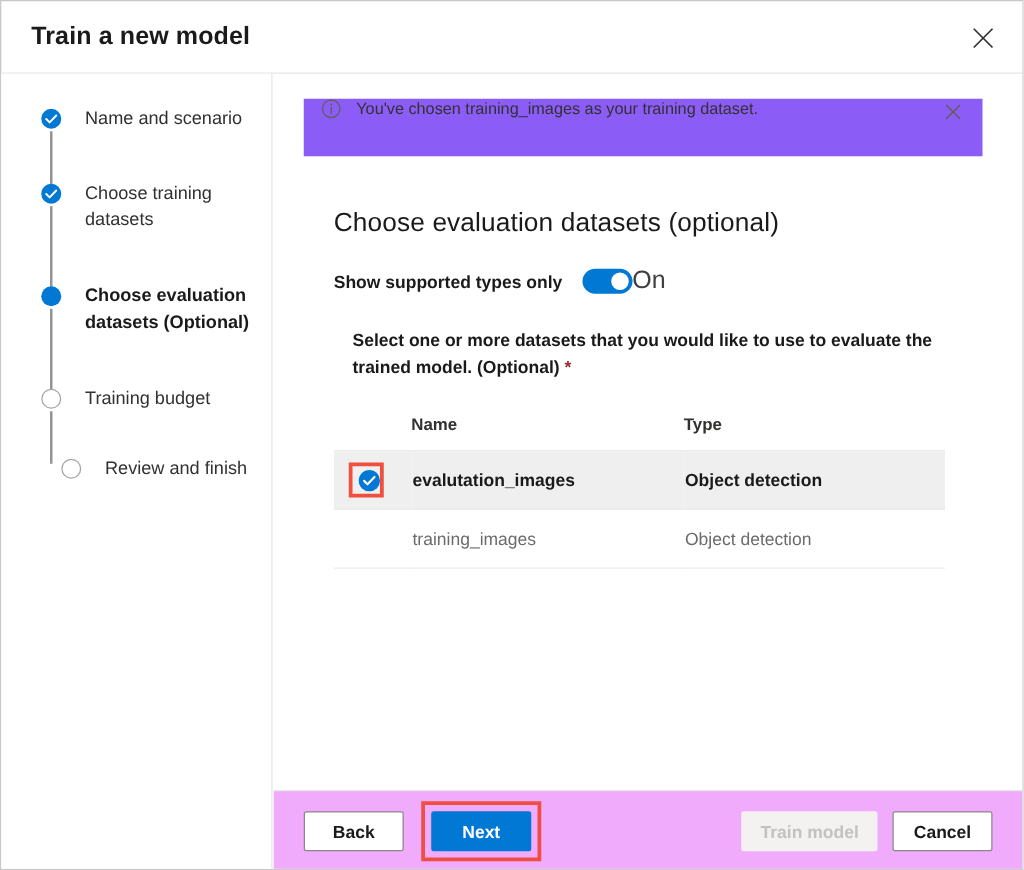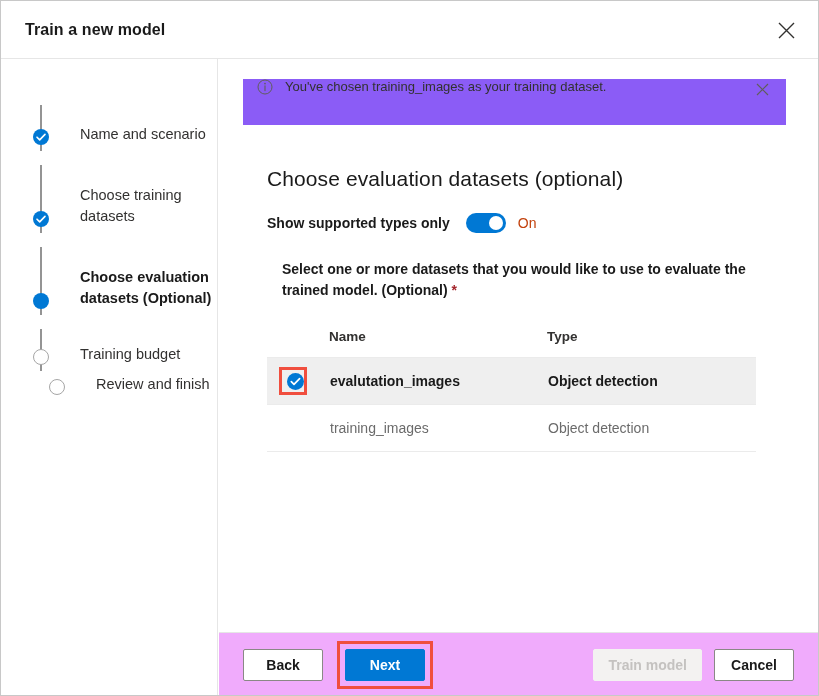--- a/index.html
+++ b/index.html
@@ -24,21 +24,21 @@
   
   .header {
     position: relative;
     height: 58px;
     box-sizing: border-box;
     border-bottom: 1px solid #e6e6e6;
     display: flex;
     align-items: center;
   }
   .dialog-title {
-    font-size: 16px;
+    font-size: 20px;
     font-weight: bold;
     color: #1a1a1a;
     margin-left: 24px;
     letter-spacing: 0.1px;
   }
   .close-btn {
     position: absolute;
     right: 12px;
     top: 9px;
     width: 40px;
@@ -70,25 +70,24 @@
   }
   .steps {
     position: relative;
     margin: 26px 0 0 0;
     padding: 0;
     list-style: none;
   }
   .step {
     position: relative;
     display: flex;
-    align-items: flex-end;
+    align-items: flex-start;
     padding: 0 0 0 32px;
     min-height: 52px;
     cursor: pointer;
-    gap: 12px;
   }
   .step .marker {
     position: relative;
     flex: 0 0 auto;
     width: 16px;
     height: 16px;
     margin-top: 2px;
   }
   .step .marker .dot {
     position: absolute;
@@ -211,23 +210,22 @@
   .switch .knob {
     position: absolute;
     top: 3px;
     left: 23px;
     width: 14px;
     height: 14px;
     border-radius: 50%;
     background: #ffffff;
   }
   .toggle-state {
-    font-size: 14px;
-    color: #c2410c;
-    margin-left: 12px;
+    font-size: 20px;
+    color: #404040;
   }
 
   .instruction {
     margin: 26px 0 0 39px;
     max-width: 470px;
     font-size: 14px;
     line-height: 21px;
     font-weight: bold;
     color: #1a1a1a;
   }

